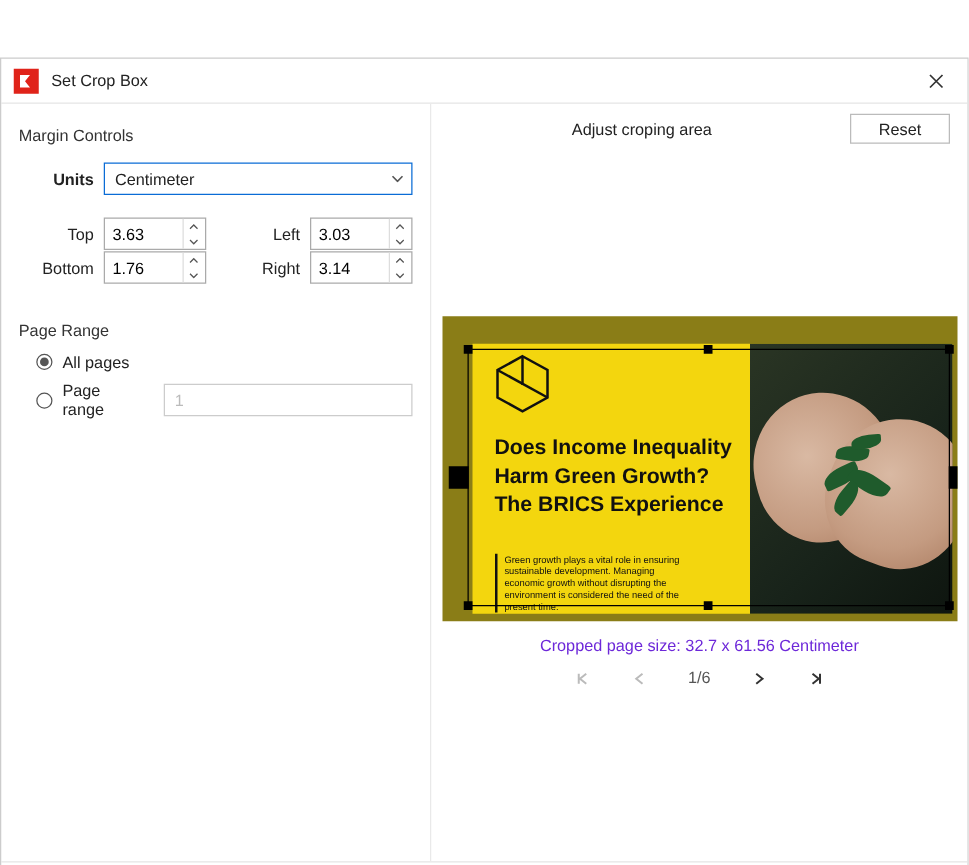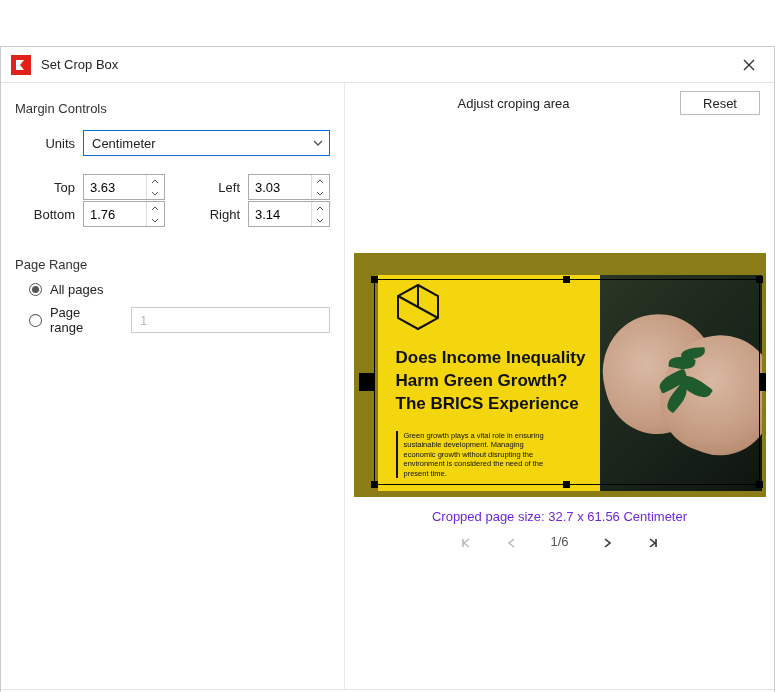--- a/index.html
+++ b/index.html
@@ -7,21 +7,21 @@
   .window { width: 775px; height: 692px; border: 1px solid #ccc; display: flex; flex-direction: column; position: relative; margin-top: 46px; }
   .titlebar { height: 36px; display: flex; align-items: center; padding: 0 10px; border-bottom: 1px solid #e5e5e5; }
   .app-icon { width: 20px; height: 20px; background: #e0231a; margin-right: 10px; display: flex; align-items: center; justify-content: center; }
   .app-icon svg { display:block; }
   .title { flex: 1; font-size: 13px; }
   .close-btn { width: 30px; height: 30px; display:flex; align-items:center; justify-content:center; cursor:pointer; font-size:16px; color:#444; }
   .body { flex: 1; display: flex; overflow: hidden; }
   .left-panel { width: 343px; padding: 14px 14px 14px 14px; display:flex; flex-direction:column; gap:4px; }
   .section-title { font-size: 13px; color:#333; margin-top:4px; margin-bottom:10px; }
   .units-row { display:flex; align-items:center; margin-bottom:14px; }
-  .label-col { width: 68px; text-align:right; padding-right:8px; font-size:13px; color:#222; }
+  .label-col { width: 68px; text-align:right; padding-right:8px; font-size:13px; color:#222;font-weight:bold; }
   .units-select { flex:1; height:26px; border:1px solid #0a6cd6; background:#fff; display:flex; align-items:center; padding:0 8px; position:relative; cursor:pointer; }
   .units-select .caret { position:absolute; right:6px; top:50%; transform:translateY(-50%); }
   .margins-grid { display:grid; grid-template-columns: 68px 82px 1fr 68px 82px; row-gap:1px; align-items:center; }
   .margins-grid .lbl { text-align:right; padding-right:8px; }
   .spinner { height:26px; border:1px solid #aaa; display:flex; align-items:center; position:relative; background:#fff; }
   .spinner input { border:none; outline:none; width: calc(100% - 18px); padding:0 6px; font-size:13px; background:transparent; }
   .spin-btns { width:16px; height:100%; display:flex; flex-direction:column; border-left:1px solid #ddd; }
   .spin-btns div { flex:1; display:flex; align-items:center; justify-content:center; cursor:pointer; }
   .range-section { margin-top:22px; }
   .radio-row { display:flex; align-items:center; gap:8px; margin: 8px 0 8px 14px; }
@@ -37,21 +37,21 @@
   .yellow-card { position:absolute; left:24px; top:22px; right:4px; bottom:6px; background:#f3d60e;padding-left:32px; }
   .photo { position:absolute; top:0; right:0; bottom:0; width:42%;  }
   .photo-bg { width:100%; height:100%; background:linear-gradient(135deg,#2a3524 0%, #18231a 60%, #0e150f 100%); position:relative; overflow:hidden; }
   .hand { position:absolute; width:70%; height:55%; background:radial-gradient(circle at 40% 40%, #d9b9a3 0%, #c49b81 60%, #a97a5e 100%); border-radius:50% 50% 45% 45%; }
   .hand.h1 { left:2%; top:18%; transform:rotate(-15deg); }
   .hand.h2 { right:-8%; top:28%; transform:rotate(20deg); }
   .plant { position:absolute; left:32%; top:30%; width:36%; height:40%; }
   .leaf { position:absolute; background:#1f5b2c; border-radius:60% 10% 60% 10%; }
   .hex-logo { position:absolute; left:18px; top:8px; }
   .headline { position:absolute; left:18px; top:72px; width:58%; font-weight:800; font-size:17px; line-height:1.35; color:#111; }
-  .bodytext { position:absolute; left:18px; top:156px; width:40%; font-size:7.5px; line-height:1.25; color:#111; border-left:2px solid #111; padding-left:6px; }
+  .bodytext { position:absolute; left:18px; top:168px; width:40%; font-size:7.5px; line-height:1.25; color:#111; border-left:2px solid #111; padding-left:6px; }
   .crop-rect { position:absolute; border:1px solid #000; }
   .handle { position:absolute; width:7px; height:7px; background:#000; }
   .edge-bar { position:absolute; background:#000; }
   .page-size-info { text-align:center; font-size:13px; margin-top:12px; color:#6d28d9; }
   .pager { display:flex; align-items:flex-end; justify-content:center; gap:34px; margin-top:10px; color:#555; font-size:13px; }
   .pager .nav { cursor:pointer; display:flex; align-items:center; }
   .pager .nav.disabled { color:#bbb; cursor:default; }
   .footer { height:48px; border-top:1px solid #e5e5e5; display:flex; align-items:center; justify-content:flex-end; padding:0 14px; gap:24px; }
   .btn { width:86px; height:26px; border:1px solid #bbb; background:#fff; display:flex; align-items:center; justify-content:center; font-size:13px; cursor:pointer; }
   .btn.primary { border:1.5px solid #0a6cd6; }

